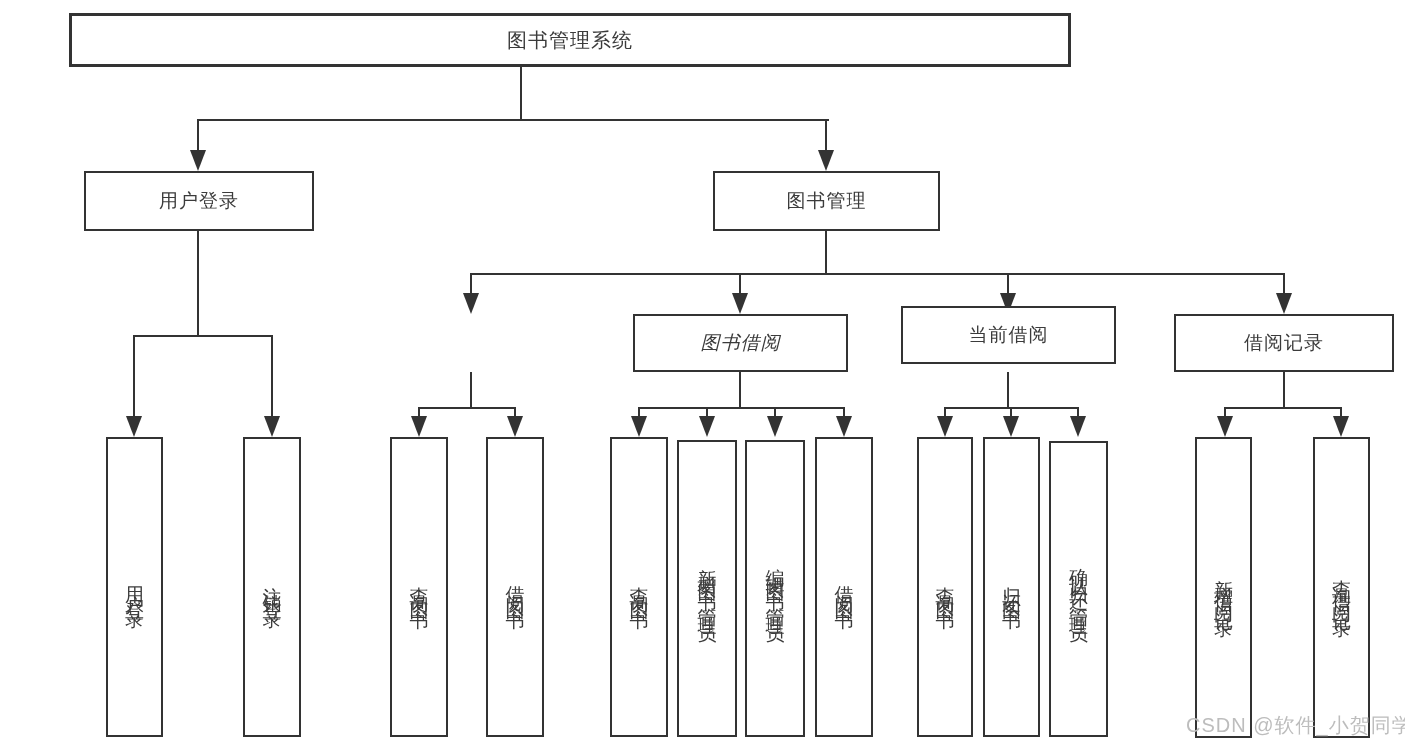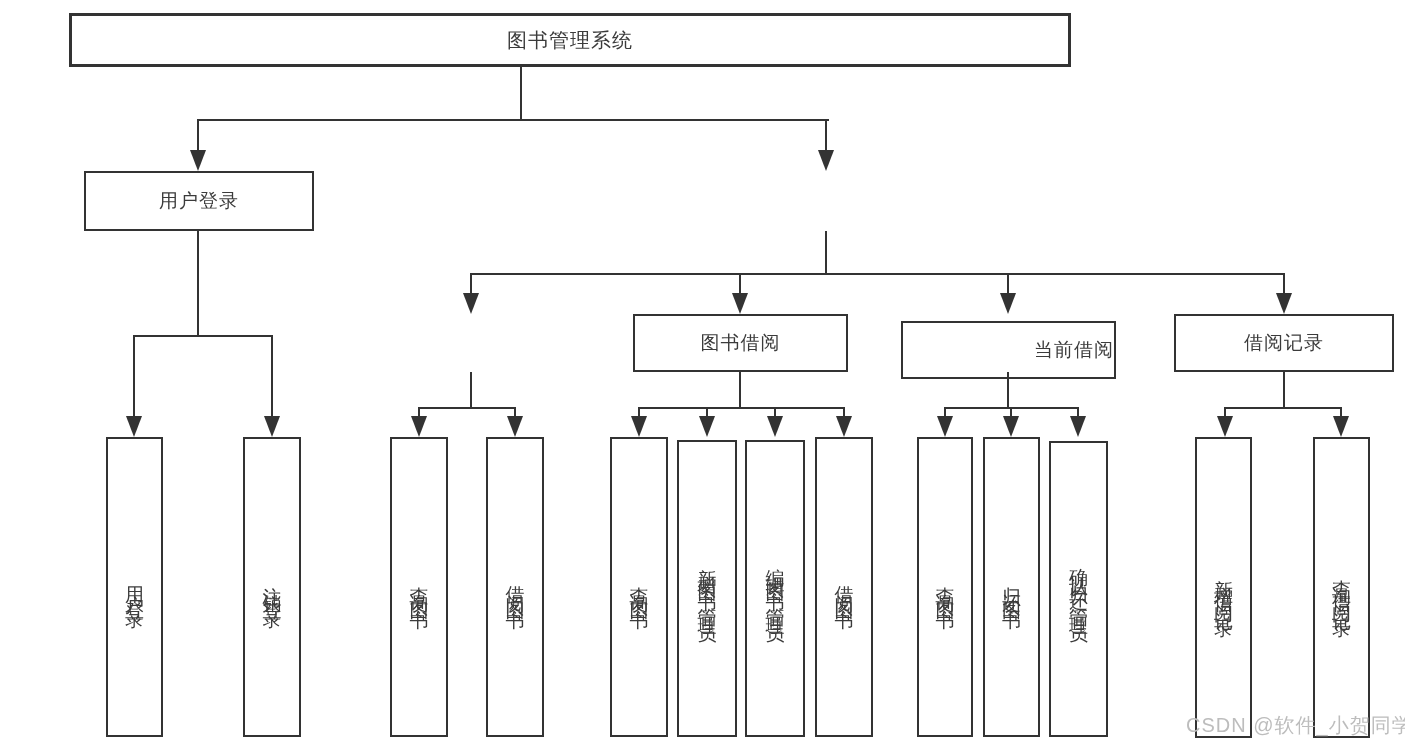--- a/index.html
+++ b/index.html
@@ -56,43 +56,46 @@
   <div class="line" style="left:520px;top:67px;width:2px;height:53px;"></div>
   <div class="line" style="left:197px;top:119px;width:632px;height:2px;"></div>
   <div class="line" style="left:197px;top:119px;width:2px;height:32px;"></div>
   <div class="arrow" style="left:190px;top:150px;"></div>
   <div class="line" style="left:825px;top:119px;width:2px;height:32px;"></div>
   <div class="arrow" style="left:818px;top:150px;"></div>
 
   <div class="box" style="left:84px;top:171px;width:230px;height:60px;">
     <span>用户登录</span>
   </div>
+  <div class="box" style="left:713px;top:171px;width:227px;height:60px;">
+    <span>图书管理</span>
+  </div>
 
   <div class="line" style="left:197px;top:231px;width:2px;height:104px;"></div>
   <div class="line" style="left:133px;top:335px;width:140px;height:2px;"></div>
   <div class="line" style="left:133px;top:335px;width:2px;height:81px;"></div>
   <div class="arrow" style="left:126px;top:416px;"></div>
   <div class="line" style="left:271px;top:335px;width:2px;height:81px;"></div>
   <div class="arrow" style="left:264px;top:416px;"></div>
 
   <div class="line" style="left:825px;top:231px;width:2px;height:42px;"></div>
   <div class="line" style="left:470px;top:273px;width:815px;height:2px;"></div>
   <div class="line" style="left:470px;top:273px;width:2px;height:20px;"></div>
   <div class="arrow" style="left:463px;top:293px;"></div>
   <div class="line" style="left:739px;top:273px;width:2px;height:20px;"></div>
   <div class="arrow" style="left:732px;top:293px;"></div>
   <div class="line" style="left:1007px;top:273px;width:2px;height:20px;"></div>
   <div class="arrow" style="left:1000px;top:293px;"></div>
   <div class="line" style="left:1283px;top:273px;width:2px;height:20px;"></div>
   <div class="arrow" style="left:1276px;top:293px;"></div>
 
-  <div class="box" style="left:633px;top:314px;width:215px;height:58px;">
+  <div class="box" style="left:633px;top:314px;width:215px;height:58px;font-style:italic;">
     <span>图书借阅</span>
   </div>
-  <div class="box" style="left:901px;top:321px;width:215px;height:58px;justify-content:flex-end;">
+  <div class="box" style="left:901px;top:306px;width:215px;height:58px;">
     <span>当前借阅</span>
   </div>
   <div class="box" style="left:1174px;top:314px;width:220px;height:58px;">
     <span>借阅记录</span>
   </div>
 
   <div class="line" style="left:470px;top:372px;width:2px;height:35px;"></div>
   <div class="line" style="left:418px;top:407px;width:98px;height:2px;"></div>
   <div class="line" style="left:418px;top:407px;width:2px;height:10px;"></div>
   <div class="arrow" style="left:411px;top:416px;"></div>

